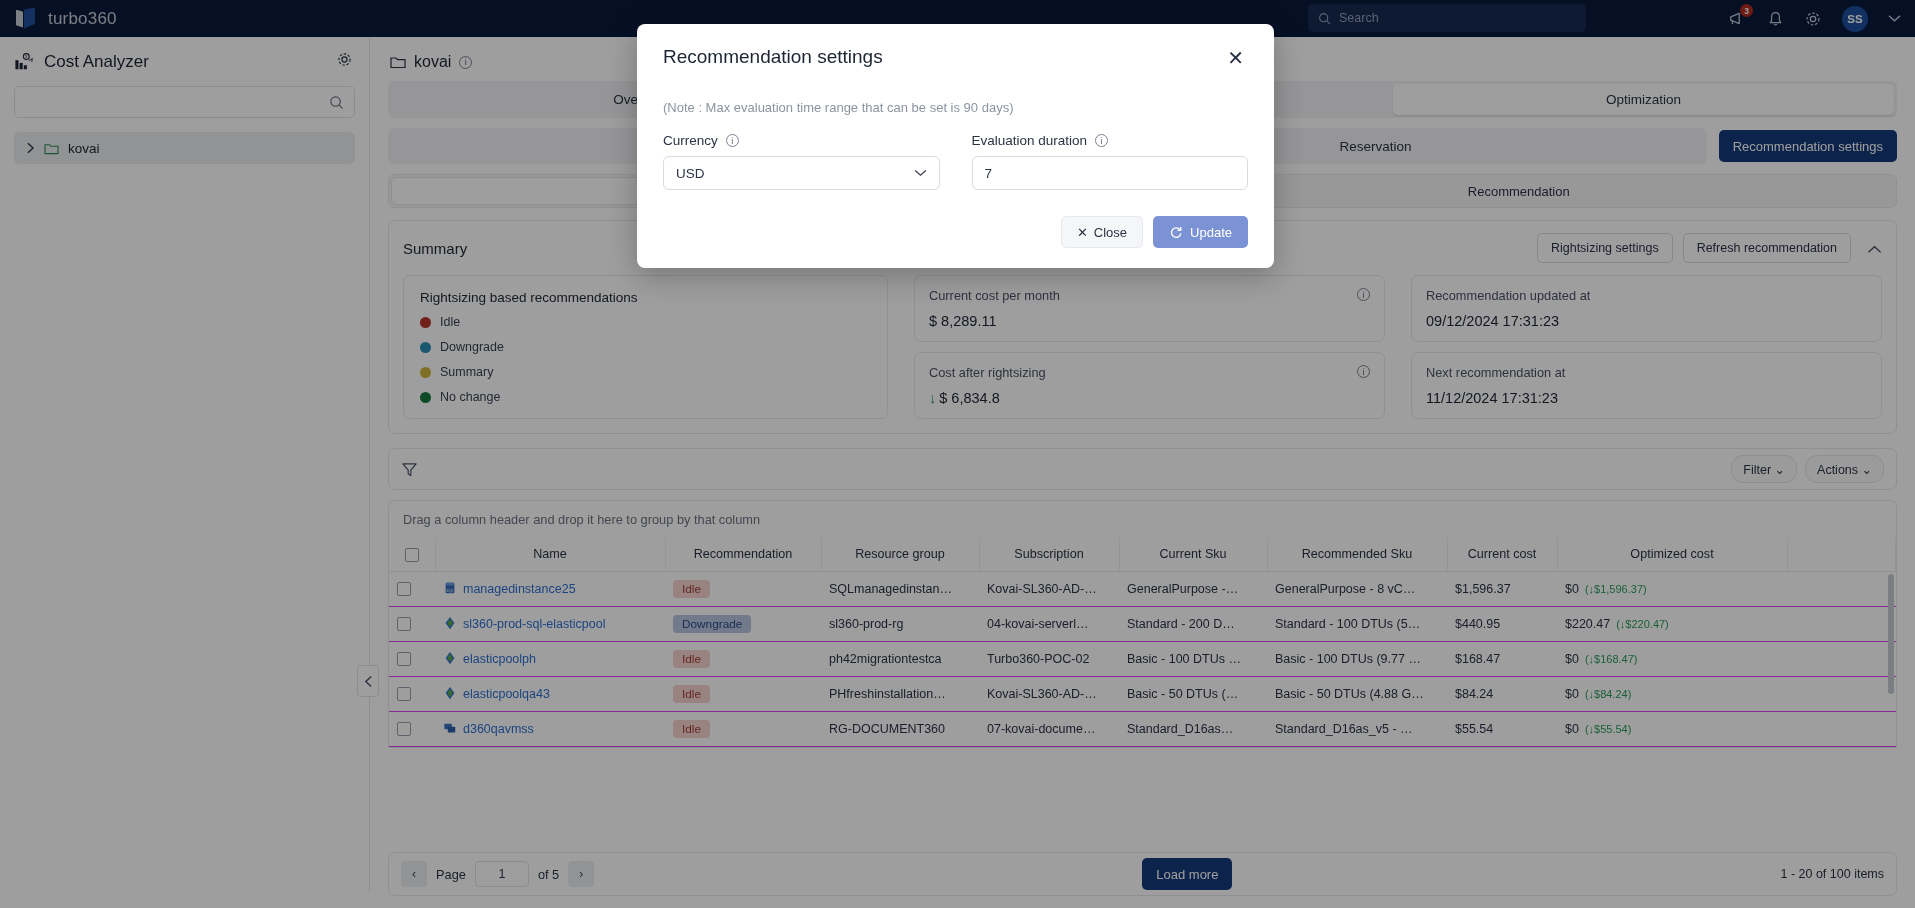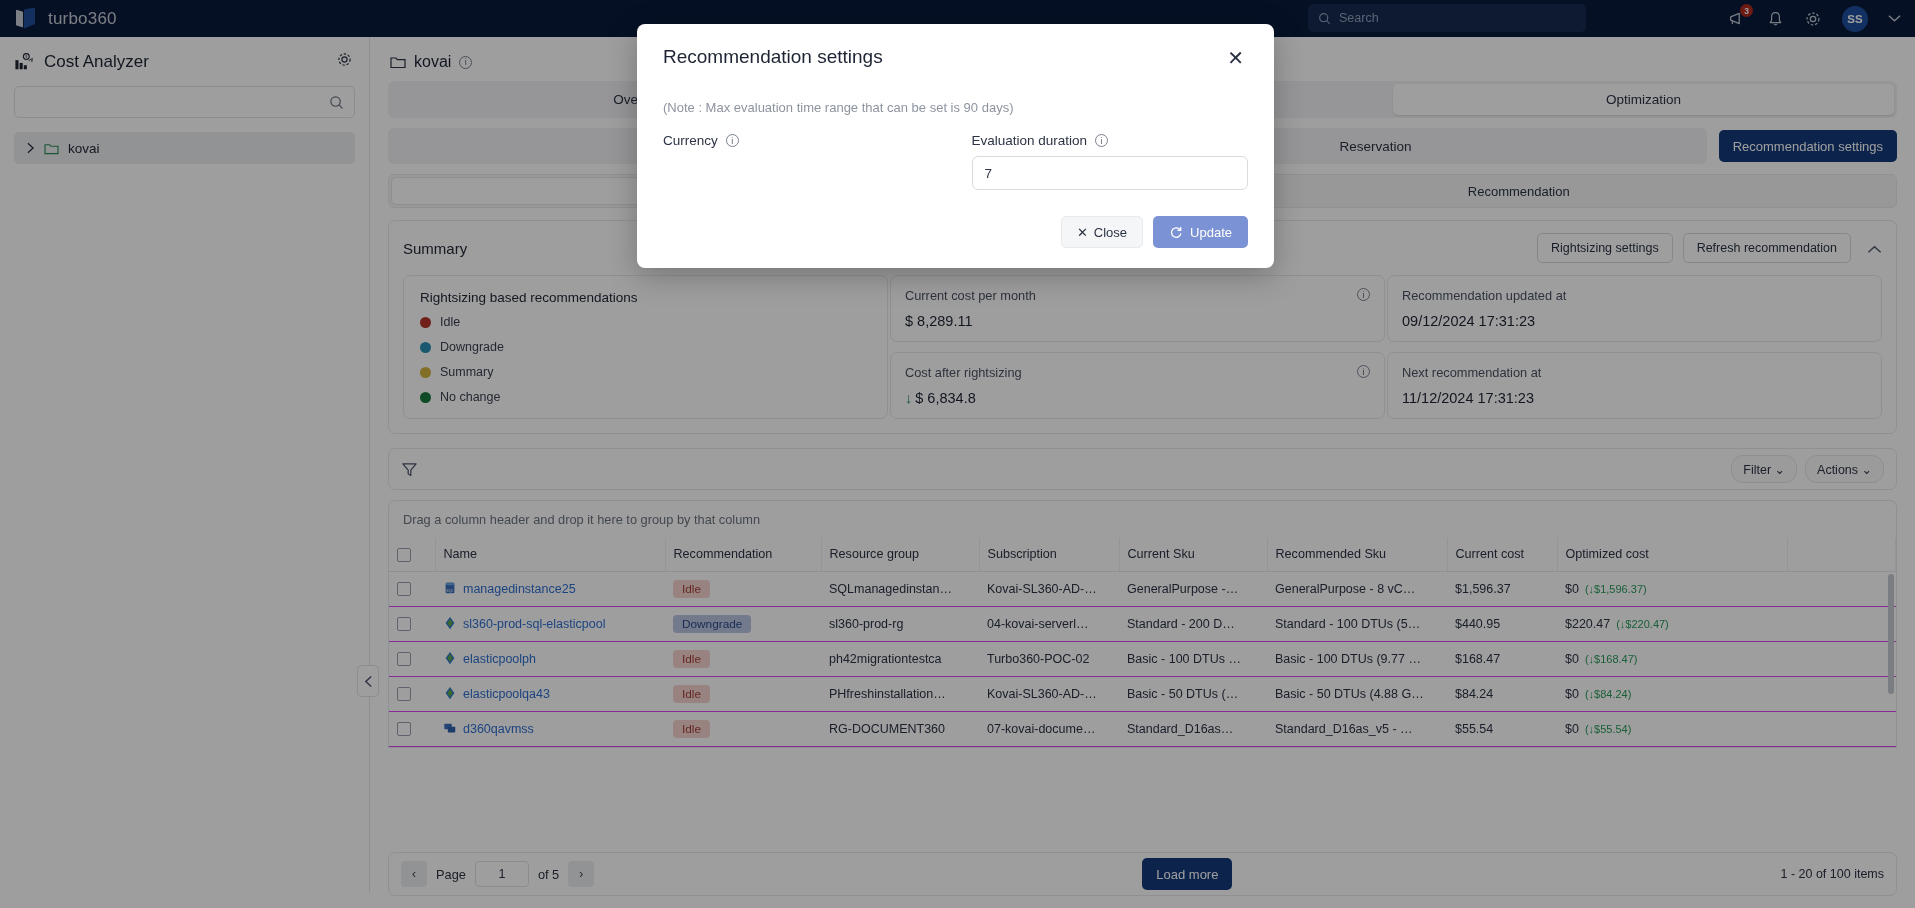--- a/index.html
+++ b/index.html
@@ -106,21 +106,21 @@
   }
   .panel-head { display:flex; align-items:center; padding: 12px 14px 6px 14px; gap:10px;}
   .panel-title { font-size: 15px; color:#222a38; flex:1; }
   .btn-outline {
     border:1px solid #d7dbe0; background:#fff; border-radius:5px; height:30px;
     padding: 0 13px; font-size: 12.5px; color:#2b3344; cursor:pointer;
     font-family: "Liberation Sans", sans-serif;
   }
   .chev-up { color:#4a5468; font-size: 15px; padding-left: 6px; cursor:pointer; }
 
-  .summary-grid { display:flex; gap:2px; padding: 6px 14px 14px 14px; }
+  .summary-grid { display:flex; gap:26px; padding: 6px 14px 14px 14px; }
   .card { border:1px solid #e6e9ed; border-radius:7px; }
   .card-chart { flex: 0 0 485px; padding: 14px 16px; }
   .card-chart h4 { font-size:13.5px; font-weight:normal; color:#222a38; margin-bottom: 6px;}
   .chart-row { display:flex; align-items:center; gap: 40px; padding-top: 4px;}
   .donut-wrap { position:relative; width: 126px; height:126px; margin-left: 22px;}
   .donut-center { position:absolute; inset:0; display:flex; align-items:center; justify-content:center;
                   font-size: 28px; color:#6b7380; }
   .legend { display:flex; flex-direction:column; gap: 11px; }
   .legend-item { display:flex; align-items:center; gap:9px; font-size:12.5px; color:#3a4251; }
   .dot { width:11px; height:11px; border-radius:50%; }
@@ -144,21 +144,21 @@
     font-family:"Liberation Sans", sans-serif;
   }
   .grouprow {
     margin: 10px 18px 0 18px; border:1px solid #e6e9ed; border-bottom:none;
     border-radius: 7px 7px 0 0; height: 38px; display:flex; align-items:center;
     padding-left: 14px; font-size: 12.8px; color:#6c7480;
   }
   .gridwrap { margin: 0 18px; border:1px solid #e6e9ed; border-top:none; overflow:hidden; height: 210px; position:relative;}
   table { width:100%; border-collapse: collapse; table-layout: fixed; }
   th {
-    font-size: 12.6px; font-weight: normal; color:#2b3344; text-align:left;
+    font-size: 12.6px; font-weight: normal; color:#2b3344; text-align:center;
     padding: 9px 8px; border-bottom:1px solid #e6e9ed; border-right:1px solid #eef0f2;
     background:#fff; white-space:nowrap;
   }
   td {
     font-size: 12.5px; color:#2b3344; padding: 8px; border-bottom:1px solid #d946ef;
     white-space:nowrap; overflow:hidden; text-overflow: ellipsis;
   }
   td.name a { color:#2f6fd0; text-decoration:none; }
   .cb { width:14px; height:14px; border:1px solid #9aa2ae; border-radius:2px; display:inline-block; vertical-align:middle; }
   .pill { display:inline-block; border-radius:4px; padding: 2px 9px; font-size:11.8px; }
@@ -563,20 +563,26 @@
       <span class="modal-title">Recommendation settings</span>
       <span class="x-close">✕</span>
     </div>
     <div class="modal-note">(Note : Max evaluation time range that can be set is 90 days)</div>
     <div class="fields">
       <div class="field">
         <div class="field-label">
           <span>Currency</span>
           <i class="info-i">i</i>
         </div>
+        <div class="sel">
+          <span>USD</span>
+          <svg width="13" height="8" viewBox="0 0 14 9">
+              <path d="M1 1.6 L7 7 L13 1.6" fill="none" stroke="#3b4354" stroke-width="1.5"></path>
+            </svg>
+        </div>
       </div>
       <div class="field">
         <div class="field-label">
           <span>Evaluation duration</span>
           <i class="info-i">i</i>
         </div>
         <div class="inp">
           <span>7</span>
         </div>
       </div>

